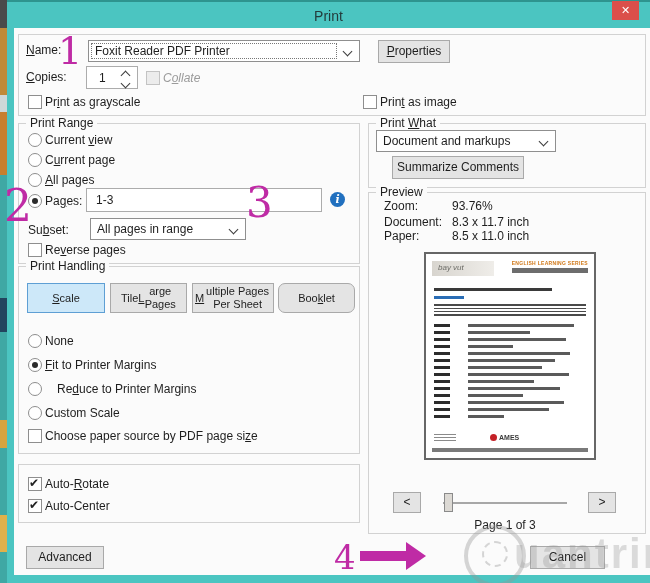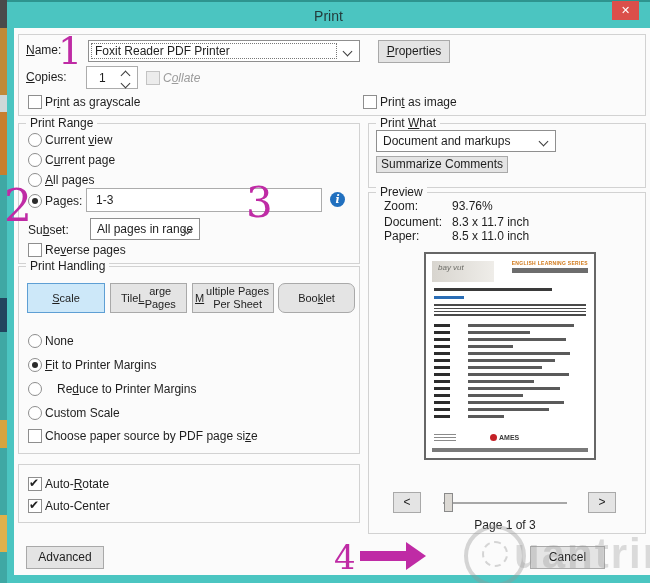--- a/index.html
+++ b/index.html
@@ -53,21 +53,21 @@
   .spin{position:absolute;background:#fff;border:1px solid #acacac;box-sizing:border-box;}
   .spin .val{position:absolute;left:12px;top:4px;}
   .info{position:absolute;width:15px;height:15px;border-radius:50%;background:var(--info-blue,#2170bf);
     color:#fff;display:flex;align-items:center;justify-content:center;
     font-family:"DejaVu Serif",serif;font-style:italic;font-weight:bold;font-size:11px;}
   u{text-decoration:underline;}
   
   .thumb{position:absolute;left:424px;top:252px;width:172px;height:208px;
     border:2px solid #676767;background:#fff;box-sizing:border-box;overflow:hidden;}
   .th-header{position:absolute;left:6px;top:6px;right:6px;height:18px;}
-  .th-logo{position:absolute;left:0;top:1px;width:62px;height:21px;
+  .th-logo{position:absolute;left:0;top:1px;width:62px;height:15px;
     background:linear-gradient(90deg,#d8d5cf,#efede9);color:#6b6b66;
     font-size:8px;font-style:italic;padding:2px 0 0 6px;box-sizing:border-box;}
   .th-series-text{position:absolute;right:0;top:0;font-size:5px;font-weight:bold;color:#d07818;letter-spacing:.3px;}
   .th-series-bar{position:absolute;right:0;top:8px;width:76px;height:5px;background:#6d6d6d;}
   .th-title{position:absolute;left:8px;top:34px;width:118px;height:3px;background:#3a3a3a;}
   .th-link{position:absolute;left:8px;top:42px;width:30px;height:3px;background:#2a6db5;}
   .th-para{position:absolute;left:8px;top:50px;right:8px;height:14px;
     background:repeating-linear-gradient(180deg,#4a4a4a 0 1.5px,transparent 1.5px 3.5px);}
   .th-dialogue{position:absolute;left:8px;top:70px;right:8px;height:100px;}
   .th-row{position:relative;height:7px;}
@@ -151,35 +151,35 @@
   <span class="lbl" style="left:45px;top:174px;"><u>A</u>ll pages</span>
   <span class="radio selected" style="left:28px;top:194px;"></span>
   <span class="lbl" style="left:45px;top:195px;">Pa<u>g</u>es:</span>
   <div class="input" style="left:86px;top:188px;width:236px;height:24px;">
     <span>1-3</span>
   </div>
   <div class="info" style="left:330px;top:192px;">
     <span>i</span>
   </div>
   <span class="lbl" style="left:28px;top:224px;">Su<u>b</u>set:</span>
-  <div class="combo" style="left:90px;top:218px;width:110px;height:22px;">
+  <div class="combo" style="left:90px;top:218px;width:156px;height:22px;">
     <span>All pages in range</span>
     <span class="chev down"></span>
   </div>
   <span class="chk" style="left:28px;top:243px;"></span>
   <span class="lbl" style="left:45px;top:244px;">Re<u>v</u>erse pages</span>
 
   <div class="grp" style="left:368px;top:123px;width:276px;height:63px;">
     <span class="grp-label">Print <u>W</u>hat</span>
   </div>
   <div class="combo" style="left:376px;top:130px;width:180px;height:22px;">
     <span>Document and markups</span>
     <span class="chev down"></span>
   </div>
-  <div class="btn" style="left:376px;top:156px;width:132px;height:17px;">Summarize Comments</div>
+  <div class="btn" style="left:392px;top:156px;width:132px;height:23px;">Summarize Comments</div>
 
   <div class="grp" style="left:368px;top:192px;width:276px;height:340px;">
     <span class="grp-label">Preview</span>
   </div>
   <span class="lbl" style="left:384px;top:200px;">Zoom:</span>
   <span class="lbl" style="left:452px;top:200px;">93.76%</span>
   <span class="lbl" style="left:384px;top:216px;">Document:</span>
   <span class="lbl" style="left:452px;top:216px;">8.3 x 11.7 inch</span>
   <span class="lbl" style="left:384px;top:230px;">Paper:</span>
   <span class="lbl" style="left:452px;top:230px;">8.5 x 11.0 inch</span>

